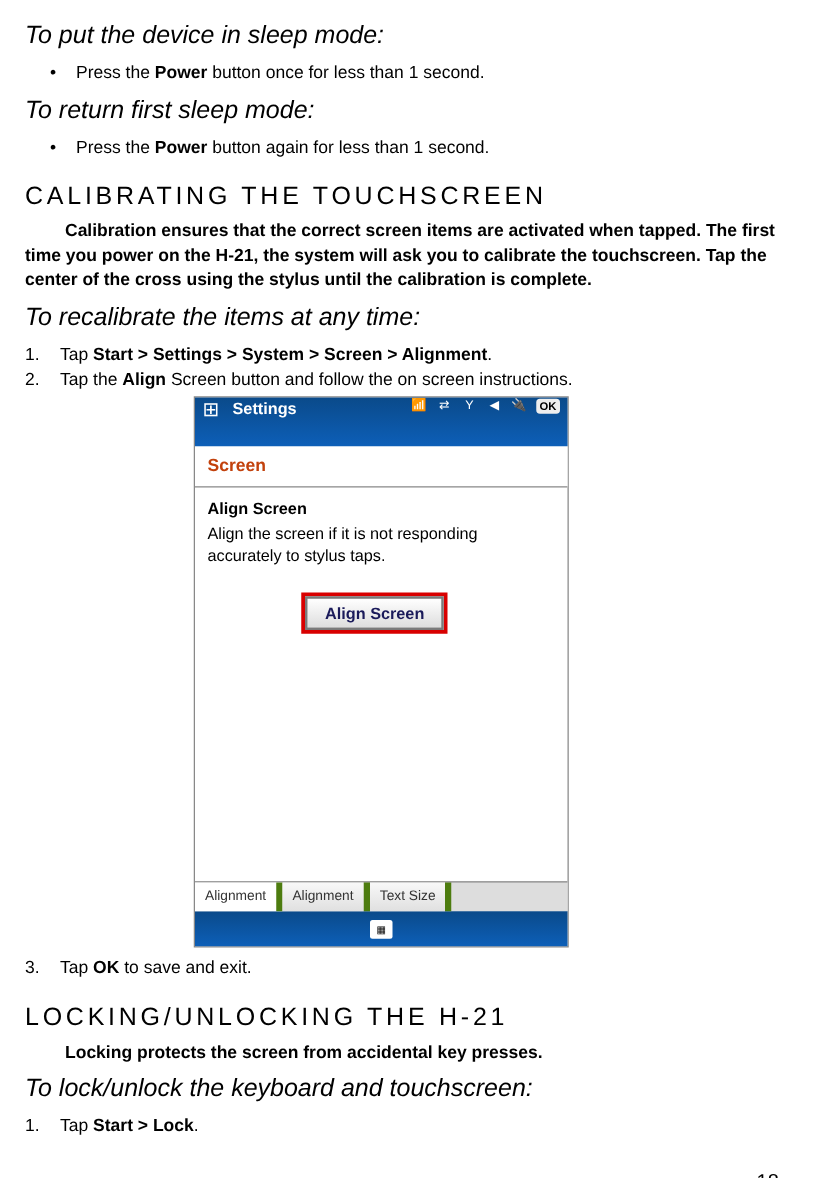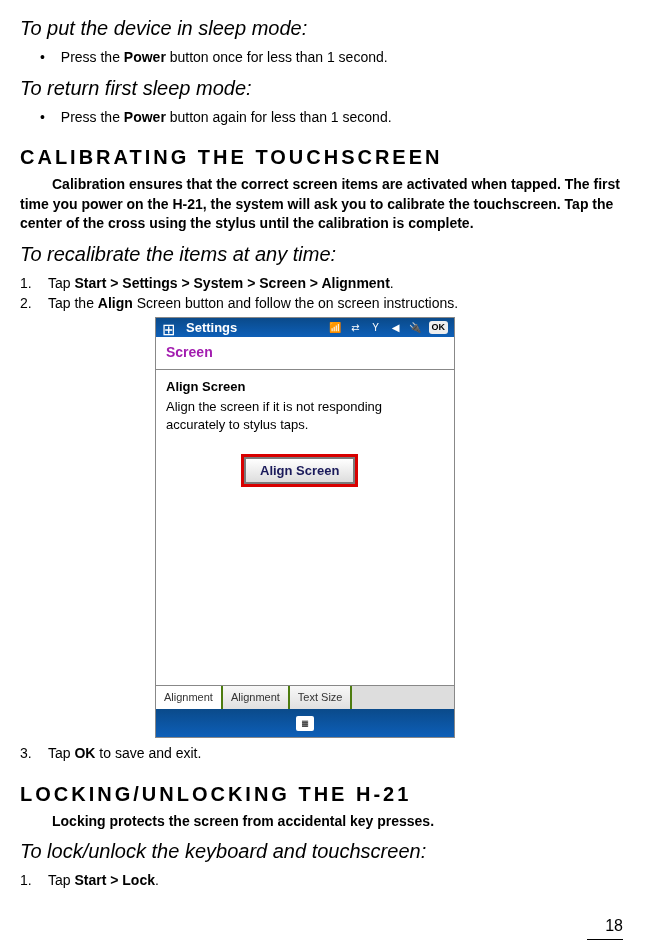--- a/index.html
+++ b/index.html
@@ -31,21 +31,21 @@
     }
     
     .bullet-item::before {
       content: "•";
       margin-right: 12px;
     }
     
     .section-title {
       font-family: "Arial Black", Arial, sans-serif;
       font-size: 20px;
-      font-weight: 700;
+      font-weight: 400;
       letter-spacing: 3px;
       text-transform: uppercase;
       margin-top: 16px;
       margin-bottom: 4px;
     }
     
     .body-text {
       margin-top: 2px;
       margin-bottom: 6px;
     }
@@ -72,23 +72,23 @@
     .screenshot {
       width: 300px;
       margin: 4px auto 6px 135px;
       border: 1px solid #888;
       background: #fff;
     }
     
     .titlebar {
       background: linear-gradient(to bottom, #0a4a8a, #0d5fb8);
       color: #fff;
-      height: 19px;
+      height: 39px;
       display: flex;
-      align-items: center;
+      align-items: flex-start;
       padding: 0 6px;
       font-size: 13px;
       position: relative;
     }
     
     .win-icon {
       width: 18px;
       height: 18px;
       margin-right: 6px;
       position: relative;
@@ -121,21 +121,21 @@
       background: #eee;
       color: #000;
       border-radius: 3px;
       padding: 0 3px;
       font-size: 9px;
       font-weight: bold;
     }
     
     .screen-label {
       background: #fff;
-      color: #a21caf;
+      color: #c2410c;
       font-weight: bold;
       padding: 6px 10px;
       font-size: 14px;
       border-bottom: 1px solid #888;
     }
     
     .content-area {
       padding: 8px 10px;
       height: 315px;
       position: relative;
@@ -172,21 +172,21 @@
     .tabbar {
       display: flex;
       border-top: 1px solid #888;
       background: #ddd;
       font-size: 11px;
     }
     
     .tab {
       padding: 4px 8px;
       background: linear-gradient(to bottom, #f8f8f8, #e0e0e0);
-      border-right: 2px solid #4d7c0f;
+      border-right: 5px solid #4d7c0f;
       color: #333;
     }
     
     .tab.active {
       background: #fff;
       font-weight: normal;
     }
     
     .bottombar {
       background: linear-gradient(to bottom, #0a4a8a, #0d5fb8);

